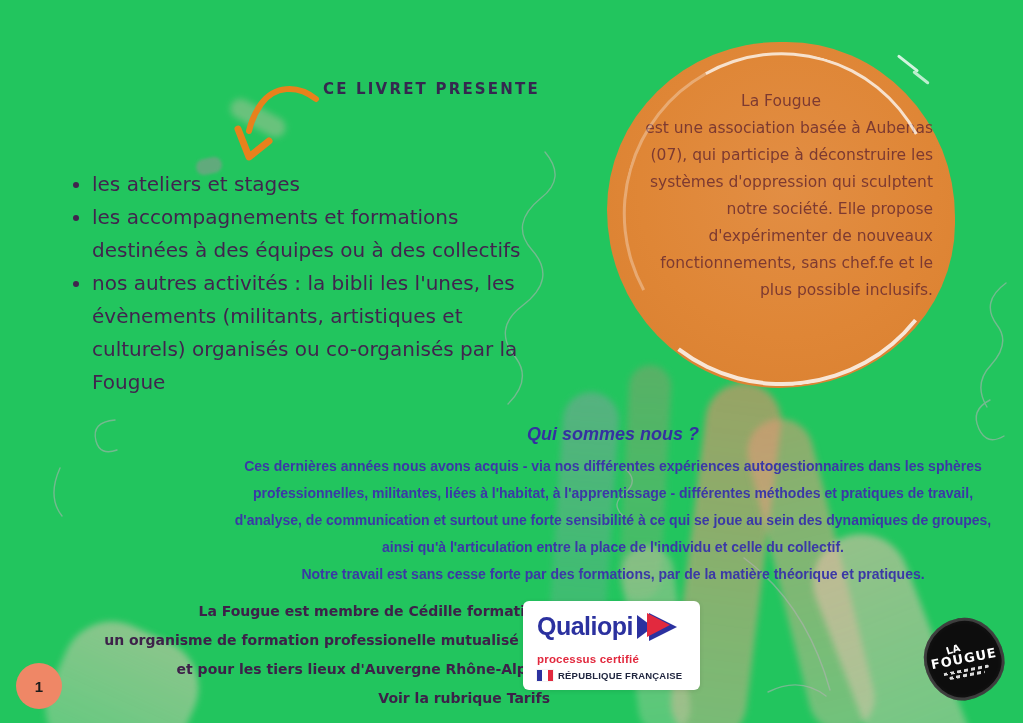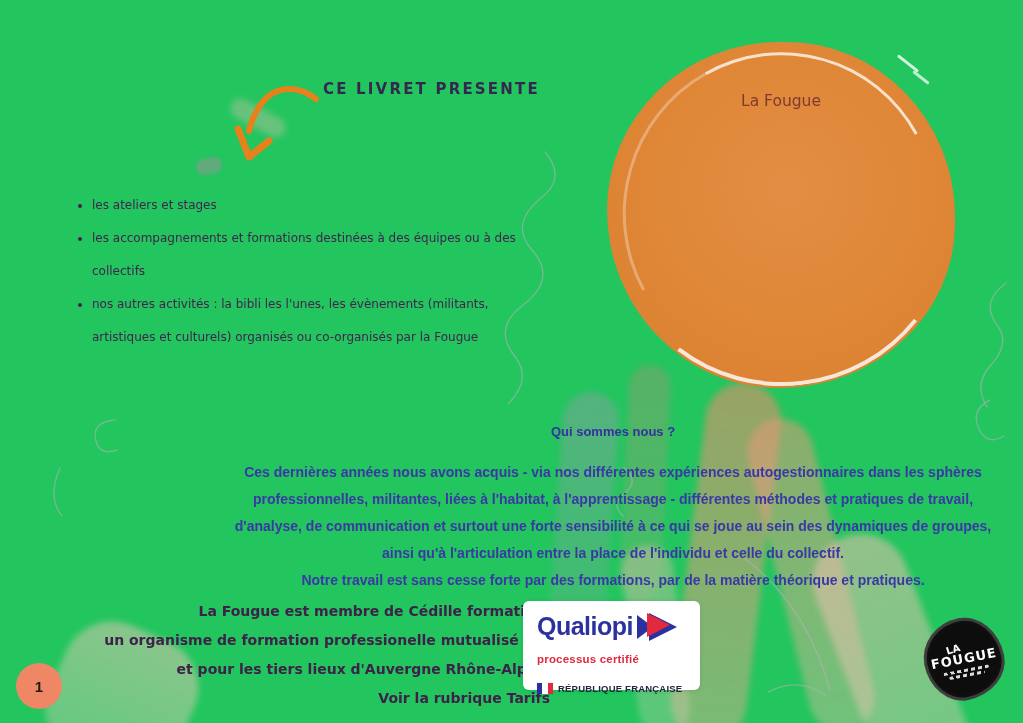--- a/index.html
+++ b/index.html
@@ -29,22 +29,22 @@
   .s9{left:228px;top:108px;width:60px;height:20px;transform:rotate(28deg);
       background:rgba(238,190,180,.35);border-radius:10px;}
 
   .doodles{left:0;top:0;width:1023px;height:723px;pointer-events:none;}
 
   .intro-title{
     left:323px;top:80px;color:#35284f;font-weight:bold;font-size:15px;
     letter-spacing:2.2px;font-family:"DejaVu Sans",sans-serif;
   }
   .bullets{
-    left:72px;top:189px;width:452px;margin:0;padding-left:20px;
-    color:#41244e;font-size:12px;line-height:33px;
+    left:72px;top:168px;width:452px;margin:0;padding-left:20px;
+    color:#41244e;font-size:20px;line-height:33px;
   }
   .bullets li{margin:0;padding:0;}
 
   .bubble{
     left:607px;top:42px;width:348px;height:346px;
     background:radial-gradient(circle at 52% 42%,#e28e44 0%,#df8636 55%,#d97f2f 100%);
     border-radius:50% 49% 51% 50% / 49% 51% 48% 52%;
     display:flex;flex-direction:column;align-items:center;
     text-align:right;color:#7d3a31;box-sizing:border-box;
     padding:46px 22px 0 22px;font-size:15.5px;line-height:27px;
@@ -56,39 +56,39 @@
     border-bottom-color:rgba(255,255,255,.8);border-radius:50%;transform:rotate(-7deg);pointer-events:none;}
   .bubble .hl3{position:absolute;right:34px;top:20px;width:26px;height:3px;background:rgba(255,255,255,.8);
     transform:rotate(38deg);border-radius:2px;pointer-events:none;}
   .bubble .hl4{position:absolute;right:24px;top:34px;width:20px;height:3px;background:rgba(255,255,255,.7);
     transform:rotate(38deg);border-radius:2px;pointer-events:none;}
 
   .who{
     left:218px;top:424px;width:790px;text-align:center;
     font-family:"Liberation Sans",sans-serif;
   }
-  .who-title{color:#3431a0;font-size:13px;font-weight:bold;margin:0 0 20px 0;}
+  .who-title{color:#3431a0;font-size:18px;font-weight:bold;margin:0 0 8px 0;font-style:italic;}
   .who p{color:#3b38a6;font-size:14px;font-weight:bold;line-height:27px;margin:0;}
 
   .membership{
     left:20px;top:597px;width:530px;text-align:right;white-space:pre-line;
     color:#3d2149;font-weight:bold;font-size:14px;line-height:29px;
     font-family:"DejaVu Sans",sans-serif;
   }
 
   .qualiopi{
     left:523px;top:601px;width:177px;height:89px;background:#ffffff;border-radius:6px;
     box-shadow:0 1px 5px rgba(0,0,0,.10);box-sizing:border-box;padding:10px 12px 8px 14px;
     font-family:"Liberation Sans",sans-serif;
   }
   .q-row{display:flex;align-items:center;}
   .q-brand{color:#2b319f;font-size:25px;font-weight:bold;letter-spacing:-.5px;line-height:26px;}
   .q-arrows{margin-left:4px;margin-top:2px;}
   .q-sub{color:#e2293e;font-size:11.5px;font-weight:600;margin-top:12px;letter-spacing:.2px;}
-  .rf-row{display:flex;align-items:center;margin-top:18px;gap:5px;}
+  .rf-row{display:flex;align-items:center;margin-top:5px;gap:5px;}
   .rf-flag{width:16px;height:11px;display:flex;box-shadow:0 0 0 1px rgba(0,0,0,.04);}
   .rf-flag i{flex:1;}
   .rf-b{background:#2b319f;} .rf-w{background:#ffffff;} .rf-r{background:#e2293e;}
   .rf-text{color:#20263f;font-size:9.5px;font-weight:bold;letter-spacing:.2px;}
 
   .stamp{
     left:924px;top:618px;width:80px;height:82px;background:#0d0d0d;
     border-radius:53% 47% 55% 45% / 48% 55% 45% 52%;
     transform:rotate(-11deg);
     display:flex;flex-direction:column;align-items:center;justify-content:center;
@@ -145,20 +145,21 @@
     <li>les accompagnements et formations destinées à des équipes ou à des collectifs</li>
     <li>nos autres activités : la bibli les l'unes, les évènements (militants, artistiques et culturels) organisés ou co-organisés par la Fougue</li>
   </ul>
 
   <div class="abs bubble">
     <div class="hl1"></div>
     <div class="hl2"></div>
     <div class="hl3"></div>
     <div class="hl4"></div>
     <div>La Fougue</div>
+    <div>est une association basée à Aubenas (07), qui participe à déconstruire les systèmes d'oppression qui sculptent notre société. Elle propose d'expérimenter de nouveaux fonctionnements, sans chef.fe et le plus possible inclusifs.</div>
   </div>
 
   <div class="abs who">
     <div class="who-title">Qui sommes nous ?</div>
     <p>Ces dernières années nous avons acquis - via nos différentes expériences autogestionnaires dans les sphères professionnelles, militantes, liées à l'habitat, à l'apprentissage - différentes méthodes et pratiques de travail, d'analyse, de communication et surtout une forte sensibilité à ce qui se joue au sein des dynamiques de groupes, ainsi qu'à l'articulation entre la place de l'individu et celle du collectif.</p>
     <p>Notre travail est sans cesse forte par des formations, par de la matière théorique et pratiques.</p>
   </div>
 
   <div class="abs membership">La Fougue est membre de Cédille formation,
 un organisme de formation professionelle mutualisé par

